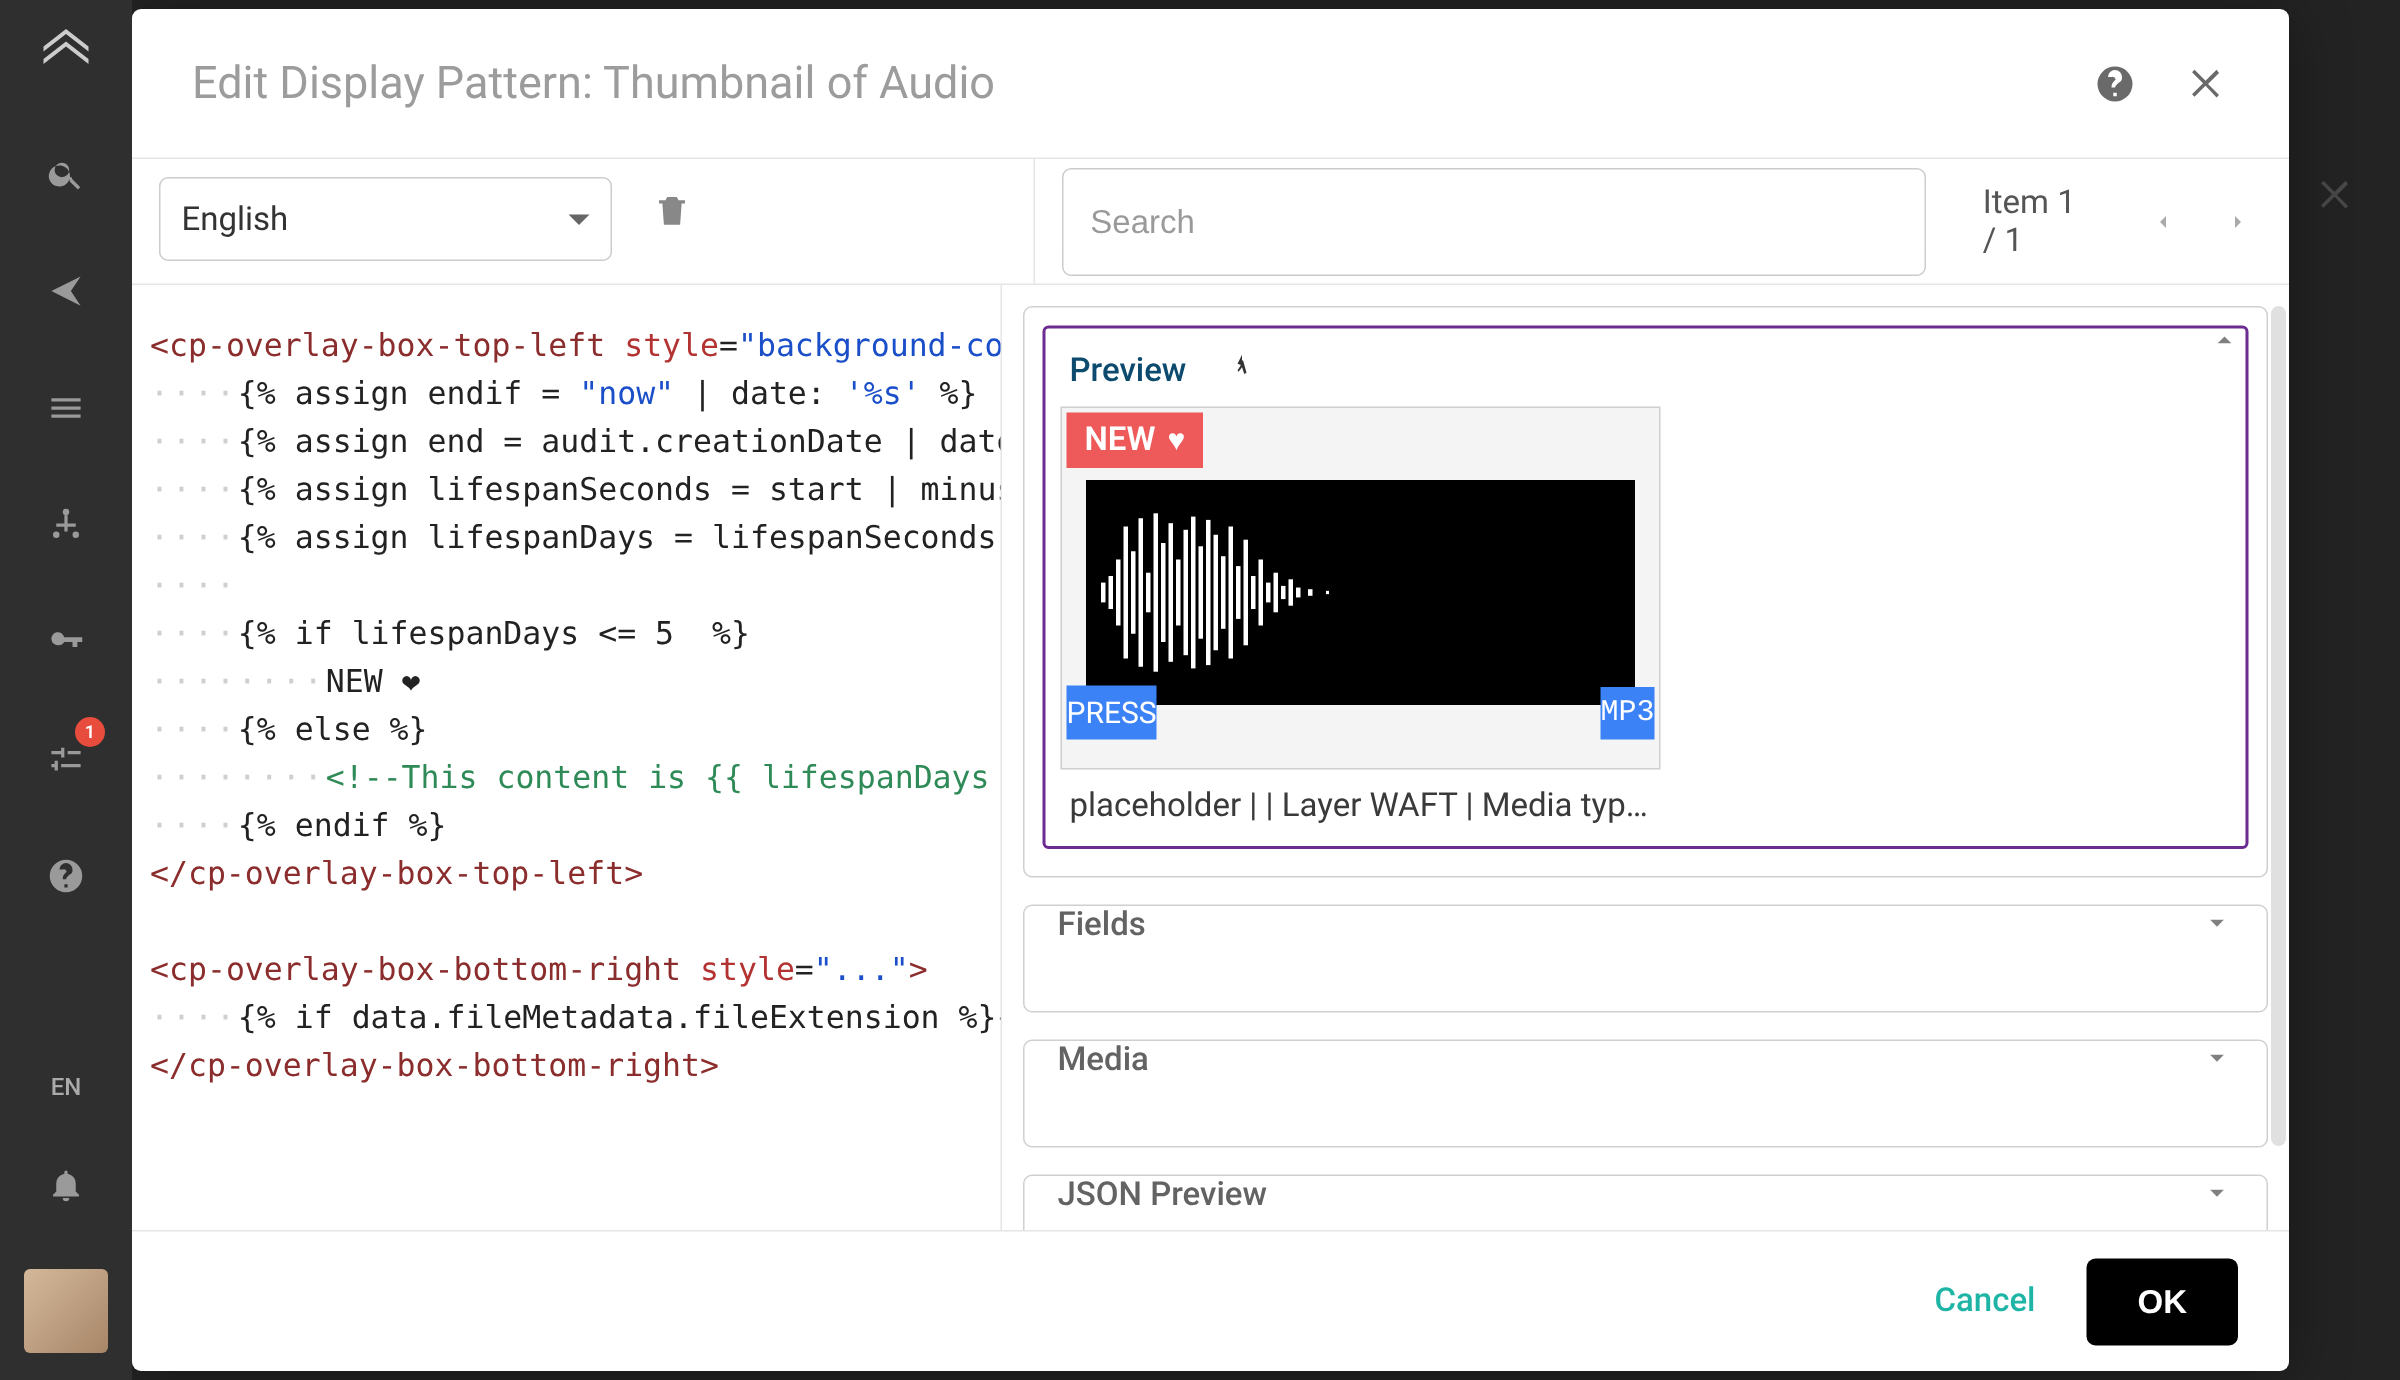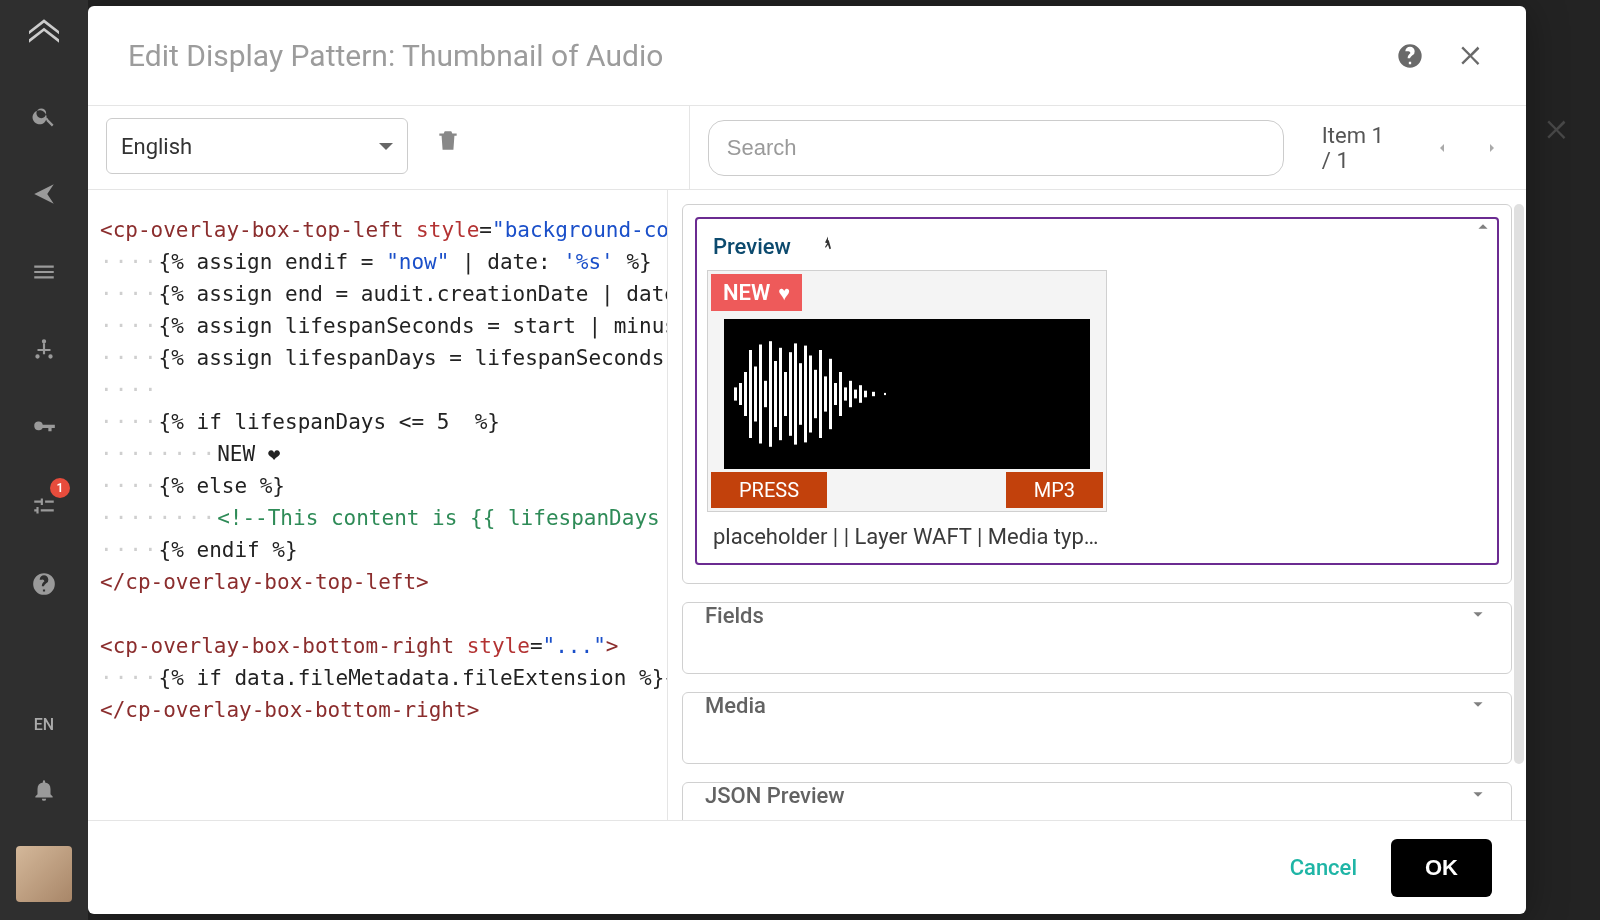--- a/index.html
+++ b/index.html
@@ -96,21 +96,21 @@
   font-size:22px; color:#333; justify-content:space-between;
 }
 .lang-select .caret { border:7px solid transparent; border-top-color:#666; transform:translateY(4px); }
 .trash-btn { width:44px; height:44px; display:flex; align-items:center; justify-content:center; color:#888; }
 .trash-btn svg { width:26px; height:30px; fill:currentColor; }
 
 .toolbar-right {
   flex:1; display:flex; align-items:center; padding:12px 18px; gap:18px;
 }
 .search-input {
-  flex:0 0 576px; height:56px; border:1px solid #ccc; border-radius:16px;
+  flex:0 0 576px; height:72px; border:1px solid #ccc; border-radius:6px;
   font-size:22px; color:#333; padding:0 18px;
 }
 .search-input::placeholder { color:#9a9a9a; }
 .item-counter { font-size:22px; color:#555; margin-left:20px; }
 .nav-arrow { width:44px; height:44px; display:flex; align-items:center; justify-content:center; color:#aaa; }
 .nav-arrow svg{ width:16px;height:16px;fill:currentColor;}
 .tb-flex { flex:1; }
 
 
 .modal-body {
@@ -171,25 +171,25 @@
   background:#ee5a5a; color:#fff; font-size:22px; font-weight:600;
   padding:6px 12px; display:flex; align-items:center; gap:8px;
 }
 .thumb .tag-new .heart { font-size:20px; }
 .thumb .wave {
   background:#000; height:150px; width:100%;
   display:flex; align-items:center; padding-left:10px;
 }
 .thumb .wave svg { height:110px; width:180px; }
 .thumb .tag-bl, .thumb .tag-br {
-  position:absolute; bottom:3px; background:#c2410c; color:#fff;
-  font-size:20px; padding:6px 28px;
+  position:absolute; bottom:19px; background:#3b82f6; color:#fff;
+  font-size:20px; padding:6px 0;
 }
 .thumb .tag-bl{ left:3px; }
-.thumb .tag-br{ right:3px; }
+.thumb .tag-br{ right:3px;font-family:Liberation Mono, monospace; }
 .caption{ margin:12px 6px 0 6px; font-size:22px; color:#3a3a3a; overflow:hidden; text-overflow:ellipsis; white-space:nowrap; }
 
 
 .modal-footer{
   height:94px; border-top:1px solid #e5e5e5;
   display:flex; align-items:center; justify-content:flex-end;
   padding:0 34px; gap:34px;
 }
 .btn-cancel{ color:#1fb5a6; font-size:22px; font-weight:500; cursor:pointer; }
 .btn-ok{

